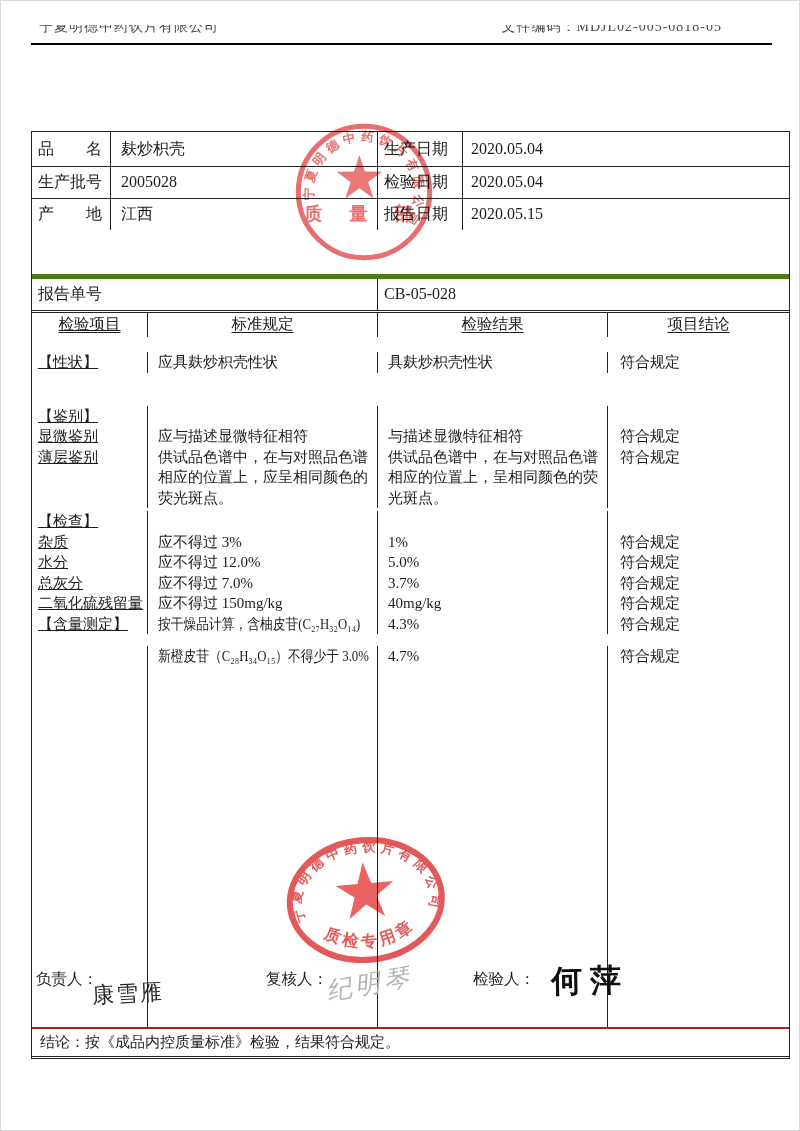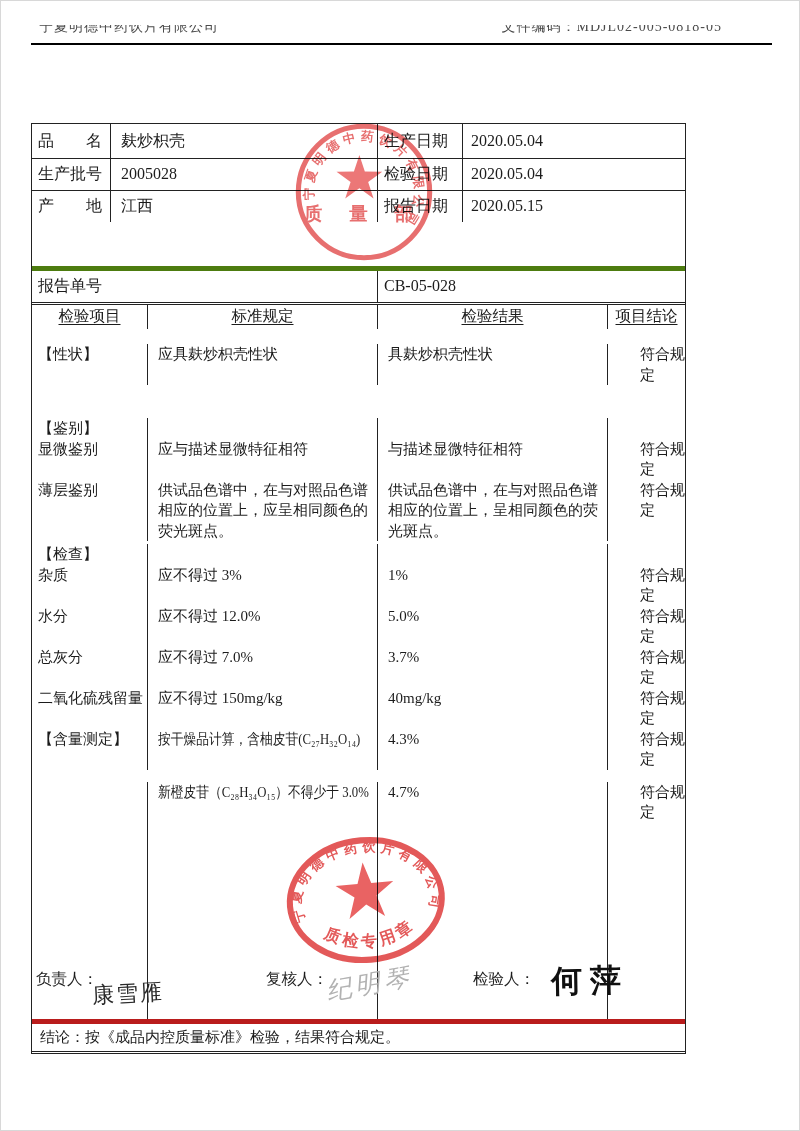--- a/index.html
+++ b/index.html
@@ -11,49 +11,49 @@
   .hdr{position:absolute;left:30px;top:24px;width:741px;height:18px;border-bottom:2px solid #000;
        overflow:hidden;display:flex;justify-content:space-between;}
   .hdr span{display:block;margin-top:-7px;font-size:14px;line-height:18px;color:#4a4a4a;letter-spacing:1px;}
   .hdr .l{padding-left:8px;}
   .hdr .r{padding-right:50px;}
 
   .title{position:absolute;top:80px;left:0;width:100%;text-align:center;
          font-size:30px;font-weight:bold;letter-spacing:4px;}
 
   
-  .doc-table{position:absolute;left:30px;top:122px;width:655px;box-sizing:border-box;
+  .doc-table{position:absolute;left:30px;top:130px;width:759px;box-sizing:border-box;
              border:1px solid #222;border-bottom:none;}
   .info-block{border-bottom:3px double #222;font-size:16px;}
   .info-row{display:grid;grid-template-columns:78px 267px 85px 1fr;height:31px;line-height:30px;border-top:1px solid #222;}
   .info-row.first{height:34px;line-height:33px;border-top:none;}
   .report-row{display:grid;grid-template-columns:345px 1fr;height:31px;line-height:30px;border-top:5px solid #4d7c0f;margin-top:44px;}
   .ic{padding-left:6px;overflow:hidden;white-space:pre;}
   .iv{padding-left:10px;overflow:hidden;}
   .bl{border-left:1px solid #222;}
   .iv2{padding-left:8px;}
 
   .body-block{height:714px;display:flex;flex-direction:column;font-size:15px;}
   .irow{display:flex;line-height:20.5px;}
   .c{flex:none;box-sizing:border-box;}
-  .c1{width:115px;padding-left:6px;}
+  .c1{width:115px;padding-left:6px;text-decoration:underline;}
   .c2{width:230px;padding-left:10px;padding-right:2px;border-left:1px solid #222;}
   .c3{width:230px;padding-left:10px;padding-right:2px;border-left:1px solid #222;}
-  .c4{flex:1;padding-left:32px;border-left:1px solid #222;}
+  .c4{flex:1;padding-left:12px;border-left:1px solid #222;}
   .ihead{height:24px;line-height:22px;margin-bottom:15px;font-size:15.5px;}
   .ihead .c{text-align:center;padding:0;}
   .ihead span{text-decoration:underline;text-underline-offset:3px;}
   .gap-xl{margin-top:33px;}
   .gap-sm{margin-top:3px;}
   .gap-md{margin-top:12px;}
   .fill{flex:1;}
   .block{display:block;text-align:center;}
   .fit{display:inline-block;white-space:nowrap;transform:scaleX(.85);transform-origin:0 50%;}
 
-  .concl-row{border-top:5px solid #b91c1c;border-bottom:3px double #222;height:27px;line-height:26px;
+  .concl-row{border-top:2px solid #b91c1c;border-bottom:3px double #222;height:27px;line-height:26px;
              font-size:15px;padding-left:8px;}
 
   
   .sig{position:absolute;top:968px;font-size:15.5px;font-family:Liberation Mono, monospace;}
   #sig-owner{left:35px;} #sig-review{left:265px;} #sig-inspector{left:472px;}
   .hand{position:absolute;white-space:nowrap;}
   .hand-owner{left:56px;top:10px;font-size:22px;color:#2a2a2a;letter-spacing:2px;transform:rotate(-3deg);}
   .hand-review{left:62px;top:-2px;font-size:25px;color:#b2b2b2;letter-spacing:4px;transform:rotate(-10deg) skewX(-14deg);}
   .hand-inspector{left:78px;top:-9px;font-size:31px;font-weight:bold;color:#101010;letter-spacing:8px;transform:rotate(-1deg);}
 

